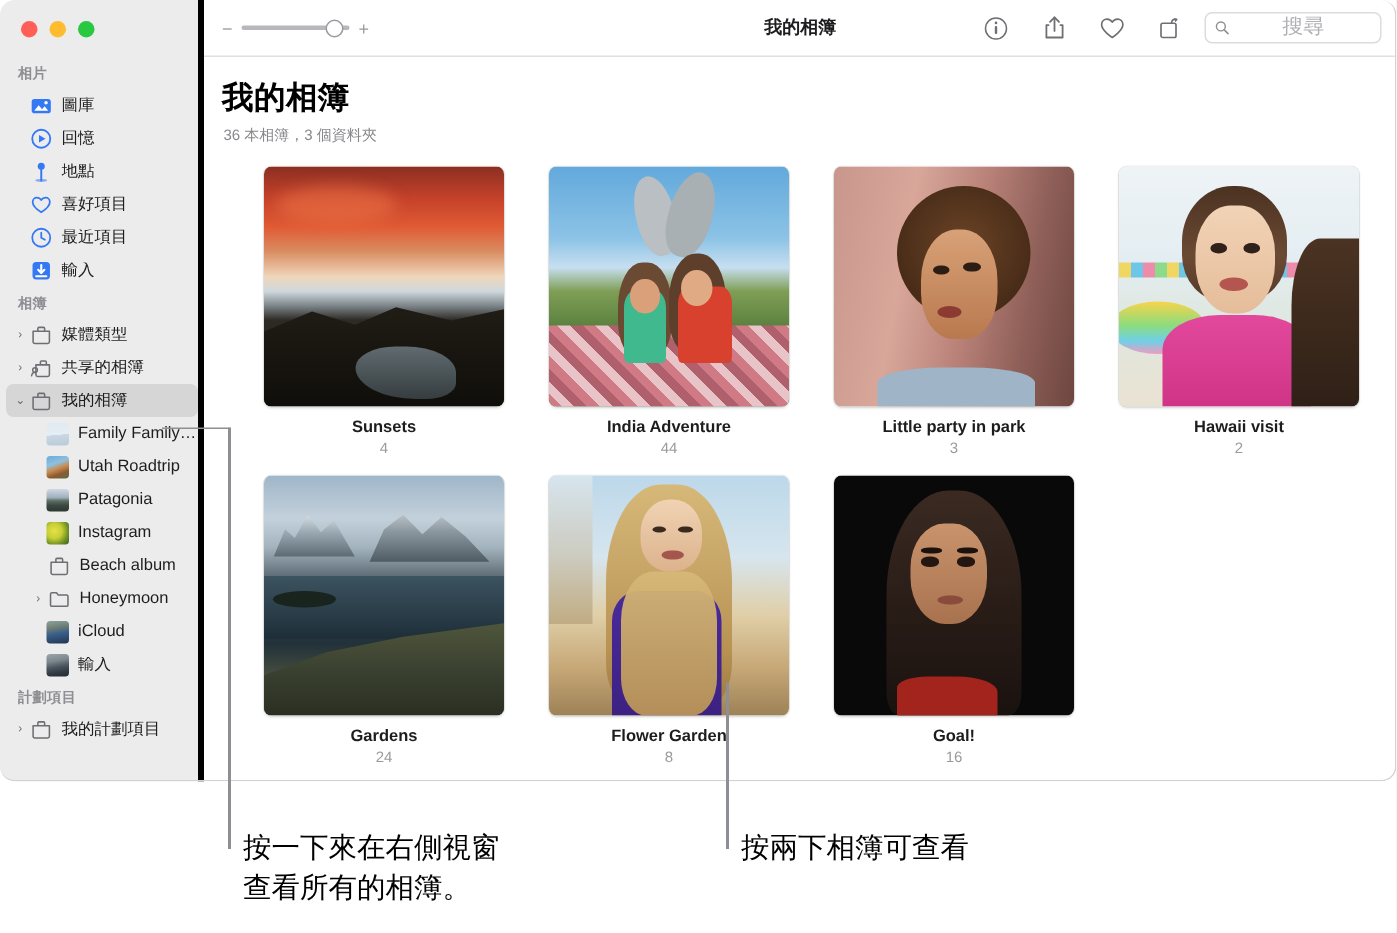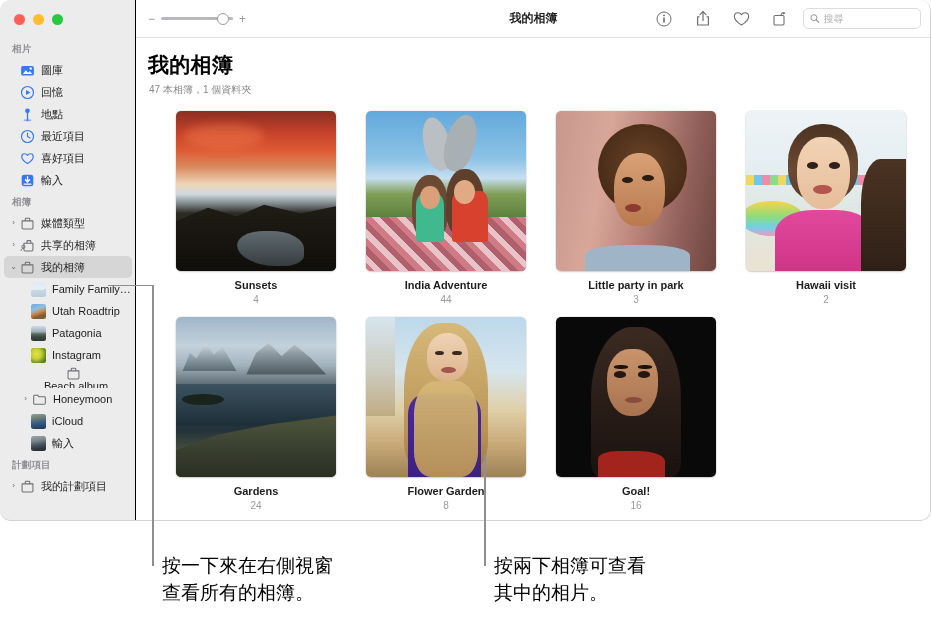--- a/index.html
+++ b/index.html
@@ -21,21 +21,21 @@
   .win-border {
     position: absolute; left: 0; top: 0; width: 931px; height: 521px;
     border: 1px solid #d2d2d2; border-top: none; border-left: none;
     border-radius: 10px; pointer-events: none;
   }
 
   
   .sidebar {
     position: absolute; left: 0; top: 0; width: 136px; height: 521px;
     background: #ececec;
-    border-right: 1px solid #000000;
+    border-right: 4px solid #000000;
   }
   .traffic {
     position: absolute; left: 14px; top: 14px;
     display: flex; gap: 8px;
   }
   .light { width: 11px; height: 11px; border-radius: 50%; }
   .l-red { background: #ff5f57; }
   .l-yellow { background: #febc2e; }
   .l-green { background: #28c840; }
 
@@ -93,22 +93,22 @@
   .tb-actions {
     position: absolute; right: 142px; display: flex; align-items: center; gap: 22px;
   }
   .tb-btn { width: 17px; height: 17px; display: flex; align-items: center; justify-content: center; }
   .search-box {
     position: absolute; right: 10px; width: 118px; height: 21px;
     border: 1px solid #dcdcdc; border-radius: 5px; background: #fff;
     display: flex; align-items: center; padding: 0 6px; gap: 4px;
   }
   .search-box input {
-    border: none; outline: none; font-size: 10px; width: 100%;
-    font-family: Liberation Serif, serif; color: #1d1d1f; background: transparent;
+    border: none; outline: none; font-size: 14px; width: 100%;
+    font-family: Liberation Mono, monospace; color: #1d1d1f; background: transparent; text-align: center;
   }
   .search-box input::placeholder { color: #b0b0b4; }
 
   
   .content {
     position: absolute; left: 137px; top: 39px; right: 0; bottom: 0;
     background: #ffffff; overflow: hidden;
   }
   .page-title { font-size: 21px; font-weight: 700; color: #000; margin: 12px 0 0 11px; letter-spacing: .3px; }
   .page-sub { font-size: 10px; color: #88888c; margin: 4px 0 0 12px; }
@@ -177,34 +177,34 @@
                 <path d="M8 6.4 L8 14.3" stroke="#3478f6" stroke-width="1.4" stroke-linecap="round"></path>
                 <ellipse cx="8" cy="14.2" rx="4.2" ry="1.1" fill="#3478f6" opacity=".55"></ellipse>
               </svg>
             </span>
             <span class="sb-label">地點</span>
           </div>
           <div class="sb-row">
             <span class="tri empty"></span>
             <span class="sb-icon">
               <svg width="15" height="15" viewBox="0 0 16 16">
+                <path d="M8 13.3 C8 13.3 1.9 9.5 1.9 6 C1.9 4.1 3.3 2.9 4.9 2.9 C6.2 2.9 7.4 3.7 8 4.7 C8.6 3.7 9.8 2.9 11.1 2.9 C12.7 2.9 14.1 4.1 14.1 6 C14.1 9.5 8 13.3 8 13.3 Z" fill="none" stroke="#3478f6" stroke-width="1.25" stroke-linejoin="round"></path>
+              </svg>
+            </span>
+            <span class="sb-label">喜好項目</span>
+          </div>
+          <div class="sb-row">
+            <span class="tri empty"></span>
+            <span class="sb-icon">
+              <svg width="15" height="15" viewBox="0 0 16 16">
                 <circle cx="8" cy="8" r="6.4" fill="none" stroke="#3478f6" stroke-width="1.25"></circle>
                 <path d="M8 4.4 L8 8 L10.6 9.5" stroke="#3478f6" stroke-width="1.25" fill="none" stroke-linecap="round"></path>
               </svg>
             </span>
             <span class="sb-label">最近項目</span>
-          </div>
-          <div class="sb-row">
-            <span class="tri empty"></span>
-            <span class="sb-icon">
-              <svg width="15" height="15" viewBox="0 0 16 16">
-                <path d="M8 13.3 C8 13.3 1.9 9.5 1.9 6 C1.9 4.1 3.3 2.9 4.9 2.9 C6.2 2.9 7.4 3.7 8 4.7 C8.6 3.7 9.8 2.9 11.1 2.9 C12.7 2.9 14.1 4.1 14.1 6 C14.1 9.5 8 13.3 8 13.3 Z" fill="none" stroke="#3478f6" stroke-width="1.25" stroke-linejoin="round"></path>
-              </svg>
-            </span>
-            <span class="sb-label">喜好項目</span>
           </div>
           <div class="sb-row">
             <span class="tri empty"></span>
             <span class="sb-icon">
               <svg width="15" height="15" viewBox="0 0 16 16">
                 <rect x="1.8" y="1.8" width="12.4" height="12.4" rx="2.6" fill="#3478f6"></rect>
                 <path d="M8 3.9 L8 9.4" stroke="#fff" stroke-width="1.5" stroke-linecap="round"></path>
                 <path d="M5.8 7.3 L8 9.6 L10.2 7.3" stroke="#fff" stroke-width="1.5" fill="none" stroke-linecap="round" stroke-linejoin="round"></path>
                 <path d="M4.4 11.9 L11.6 11.9" stroke="#fff" stroke-width="1.5" stroke-linecap="round"></path>
               </svg>
@@ -257,21 +257,21 @@
           <div class="sb-row" style="padding-left: 16px;">
             <span class="tri empty"></span>
             <span class="thumb-icon" style="background:linear-gradient(180deg,#cfd9e2 0%,#9fb0bd 38%,#5f6f62 52%,#3b4a44 72%,#2c3830 100%);"></span>
             <span class="sb-label">Patagonia</span>
           </div>
           <div class="sb-row" style="padding-left: 16px;">
             <span class="tri empty"></span>
             <span class="thumb-icon" style="background:radial-gradient(circle at 35% 40%,#e8e04a 0%,#c6cf33 38%,#6d8f27 70%,#3f5f1c 100%);"></span>
             <span class="sb-label">Instagram</span>
           </div>
-          <div class="sb-row" style="padding-left: 16px; flex-direction: column;">
+          <div class="sb-row" style="padding-left: 16px;">
             <span class="tri empty"></span>
             <span class="sb-icon">
               <svg width="15" height="15" viewBox="0 0 16 16">
                 <path d="M2.2 5.2 L13.8 5.2 L13.8 12.6 C13.8 13.3 13.3 13.8 12.6 13.8 L3.4 13.8 C2.7 13.8 2.2 13.3 2.2 12.6 Z" fill="none" stroke="#6e6e73" stroke-width="1.1" stroke-linejoin="round"></path>
                 <path d="M5.6 5.2 L5.6 3.2 C5.6 2.7 5.9 2.4 6.4 2.4 L9.6 2.4 C10.1 2.4 10.4 2.7 10.4 3.2 L10.4 5.2" fill="none" stroke="#6e6e73" stroke-width="1.1" stroke-linejoin="round"></path>
               </svg>
             </span>
             <span class="sb-label">Beach album</span>
           </div>
           <div class="sb-row" style="padding-left: 16px;">
@@ -351,21 +351,21 @@
         <svg width="11" height="11" viewBox="0 0 11 11">
           <circle cx="4.5" cy="4.5" r="3.4" fill="none" stroke="#8e8e93" stroke-width="1.1"></circle>
           <path d="M7.1 7.1 L10 10" stroke="#8e8e93" stroke-width="1.2" stroke-linecap="round"></path>
         </svg>
         <input type="text" placeholder="搜尋" style="">
       </div>
     </div>
 
     <div class="content">
       <div class="page-title">我的相簿</div>
-      <div class="page-sub">47 本相簿，1 個資料夾</div>
+      <div class="page-sub">36 本相簿，3 個資料夾</div>
       <div class="grid" id="album-grid">
           <div class="album">
             <div class="album-thumb">
               <div style="position:absolute;inset:0;background:linear-gradient(180deg,#8b2f22 0%,#c4412a 13%,#e05a34 25%,#d98a5e 35%,#efd6bb 46%,#cfd8dd 52%,#7d868a 58%,#2e2a24 64%,#16140f 100%);"></div>
               <div style="position:absolute;left:0;bottom:0;width:100%;height:46%;background:linear-gradient(180deg,#221e17 0%,#100e0a 100%);clip-path:polygon(0 32%,20% 14%,38% 26%,55% 10%,78% 22%,100% 12%,100% 100%,0 100%);"></div>
               <div style="position:absolute;left:38%;bottom:3%;width:42%;height:22%;background:linear-gradient(180deg,#6d7a80,#3c4549);border-radius:40% 50% 30% 60%;opacity:.85;"></div>
               <div style="position:absolute;left:5%;top:8%;width:50%;height:16%;background:#f07a4a;opacity:.5;filter:blur(5px);border-radius:50%;"></div>
             </div>
             <div class="album-name">Sunsets</div>
             <div class="album-count">4</div>
@@ -466,16 +466,15 @@
   <div class="lead" style="left:108px; top:285px; width:45px; height:1px;"></div>
   <div class="lead" style="left:152px; top:285px; width:1.5px; height:281px;"></div>
   <div class="callout-text" style="left:162px; top:552px; width:300px;">
     <div>按一下來在右側視窗</div>
     <div>查看所有的相簿。</div>
   </div>
 
   <div class="lead" style="left:484px; top:455px; width:1.5px; height:111px;"></div>
   <div class="callout-text" style="left:494px; top:552px; width:300px;">
     <div>按兩下相簿可查看</div>
-    <div>其中的相片。</div>
   </div>
 
 </div>
 
 </body></html>

